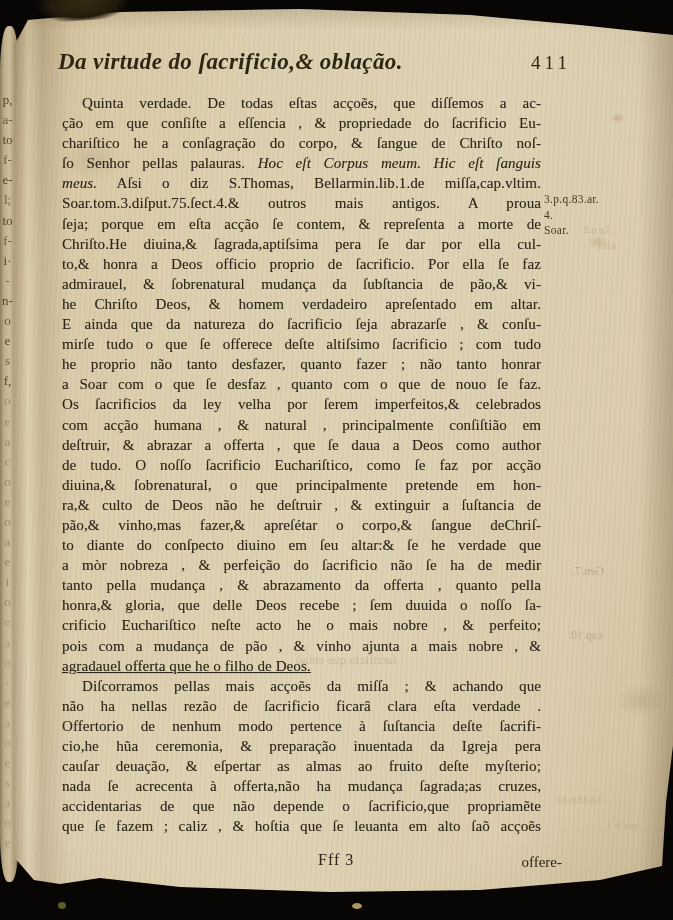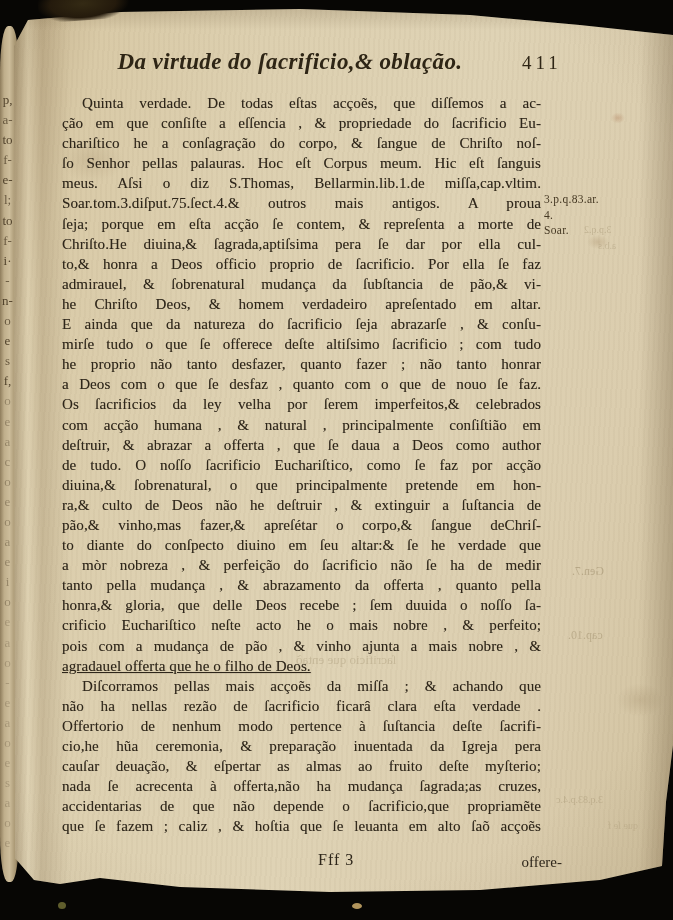--- a/index.html
+++ b/index.html
@@ -54,43 +54,43 @@
     transform:rotate(-4deg);
   }
   .speck-1{position:absolute;left:352px;top:903px;width:10px;height:6px;border-radius:50%;
     background:#b1945c;z-index:4;}
   .speck-2{position:absolute;left:58px;top:902px;width:8px;height:7px;border-radius:50%;
     background:#5f5d2c;z-index:4;}
 
   
   .page-header{position:absolute;left:58px;top:48px;width:522px;display:flex;align-items:baseline;z-index:6;}
   .header-title{
-    flex:1;text-align:center;
+    flex:1;
     font:italic 600 23px/1.2 "Liberation Serif","DejaVu Serif",serif;
     color:#2e2515;letter-spacing:.4px;
   }
   .header-page-number{
-    width:58px;text-align:left;
+    width:58px;text-align:center;
     font:19px/1.2 "Liberation Serif","DejaVu Serif",serif;
     color:#2e2515;letter-spacing:4px;
   }
 
   
   .text-block{
     position:absolute;left:62px;top:93px;width:479px;z-index:6;
     font:15px/20.1px "Liberation Serif","DejaVu Serif",serif;
     color:#2e261a;letter-spacing:.1px;
     text-shadow:.25px .25px 0 rgba(46,38,26,.35);
   }
   .line{height:20.1px;overflow:hidden;text-align:justify;}
   .line::after{content:"";display:inline-block;width:100%;}
   .line.end{text-align:left;text-decoration:underline;}
   .line.end::after{display:none;}
   .ind{display:inline-block;width:20px;}
-  .it{}
+  .it{font-style:italic;}
 
   
   .margin-note{
     position:absolute;left:544px;top:192px;width:126px;z-index:6;
     font:11.5px/15.5px "Liberation Serif","DejaVu Serif",serif;
     color:#453823;letter-spacing:.3px;
   }
 
   
   .footer-signature{position:absolute;left:318px;top:852px;z-index:6;
@@ -178,21 +178,21 @@
         <div class="line"><span class="it">meus.</span><span> Aſsi o diz S.Thomas, Bellarmin.lib.1.de miſſa,cap.vltim.</span></div>
         <div class="line"><span>Soar.tom.3.diſput.75.ſect.4.&amp; outros mais antigos. A proua</span></div>
         <div class="line"><span>ſeja; porque em eſta acção ſe contem, &amp; repreſenta a morte de</span></div>
         <div class="line"><span>Chriſto.He diuina,&amp; ſagrada,aptiſsima pera ſe dar por ella cul-</span></div>
         <div class="line"><span>to,&amp; honra a Deos officio proprio de ſacrificio. Por ella ſe faz</span></div>
         <div class="line"><span>admirauel, &amp; ſobrenatural mudança da ſubſtancia de pão,&amp; vi-</span></div>
         <div class="line"><span>he Chriſto Deos, &amp; homem verdadeiro apreſentado em altar.</span></div>
         <div class="line"><span>E ainda que da natureza do ſacrificio ſeja abrazarſe , &amp; conſu-</span></div>
         <div class="line"><span>mirſe tudo o que ſe offerece deſte altiſsimo ſacrificio ; com tudo</span></div>
         <div class="line"><span>he proprio não tanto desfazer, quanto fazer ; não tanto honrar</span></div>
-        <div class="line"><span>a Deos com o que ſe desfaz , quanto com o que de nouo ſe faz.</span></div>
+        <div class="line"><span>a Soar com o que ſe desfaz , quanto com o que de nouo ſe faz.</span></div>
         <div class="line"><span>Os ſacrificios da ley velha por ſerem imperfeitos,&amp; celebrados</span></div>
         <div class="line"><span>com acção humana , &amp; natural , principalmente conſiſtião em</span></div>
         <div class="line"><span>deſtruir, &amp; abrazar a offerta , que ſe daua a Deos como author</span></div>
         <div class="line"><span>de tudo. O noſſo ſacrificio Euchariſtico, como ſe faz por acção</span></div>
         <div class="line"><span>diuina,&amp; ſobrenatural, o que principalmente pretende em hon-</span></div>
         <div class="line"><span>ra,&amp; culto de Deos não he deſtruir , &amp; extinguir a ſuſtancia de</span></div>
         <div class="line"><span>pão,&amp; vinho,mas fazer,&amp; apreſétar o corpo,&amp; ſangue deChriſ-</span></div>
         <div class="line"><span>to diante do conſpecto diuino em ſeu altar:&amp; ſe he verdade que</span></div>
         <div class="line"><span>a mòr nobreza , &amp; perfeição do ſacrificio não ſe ha de medir</span></div>
         <div class="line"><span>tanto pella mudança , &amp; abrazamento da offerta , quanto pella</span></div>

